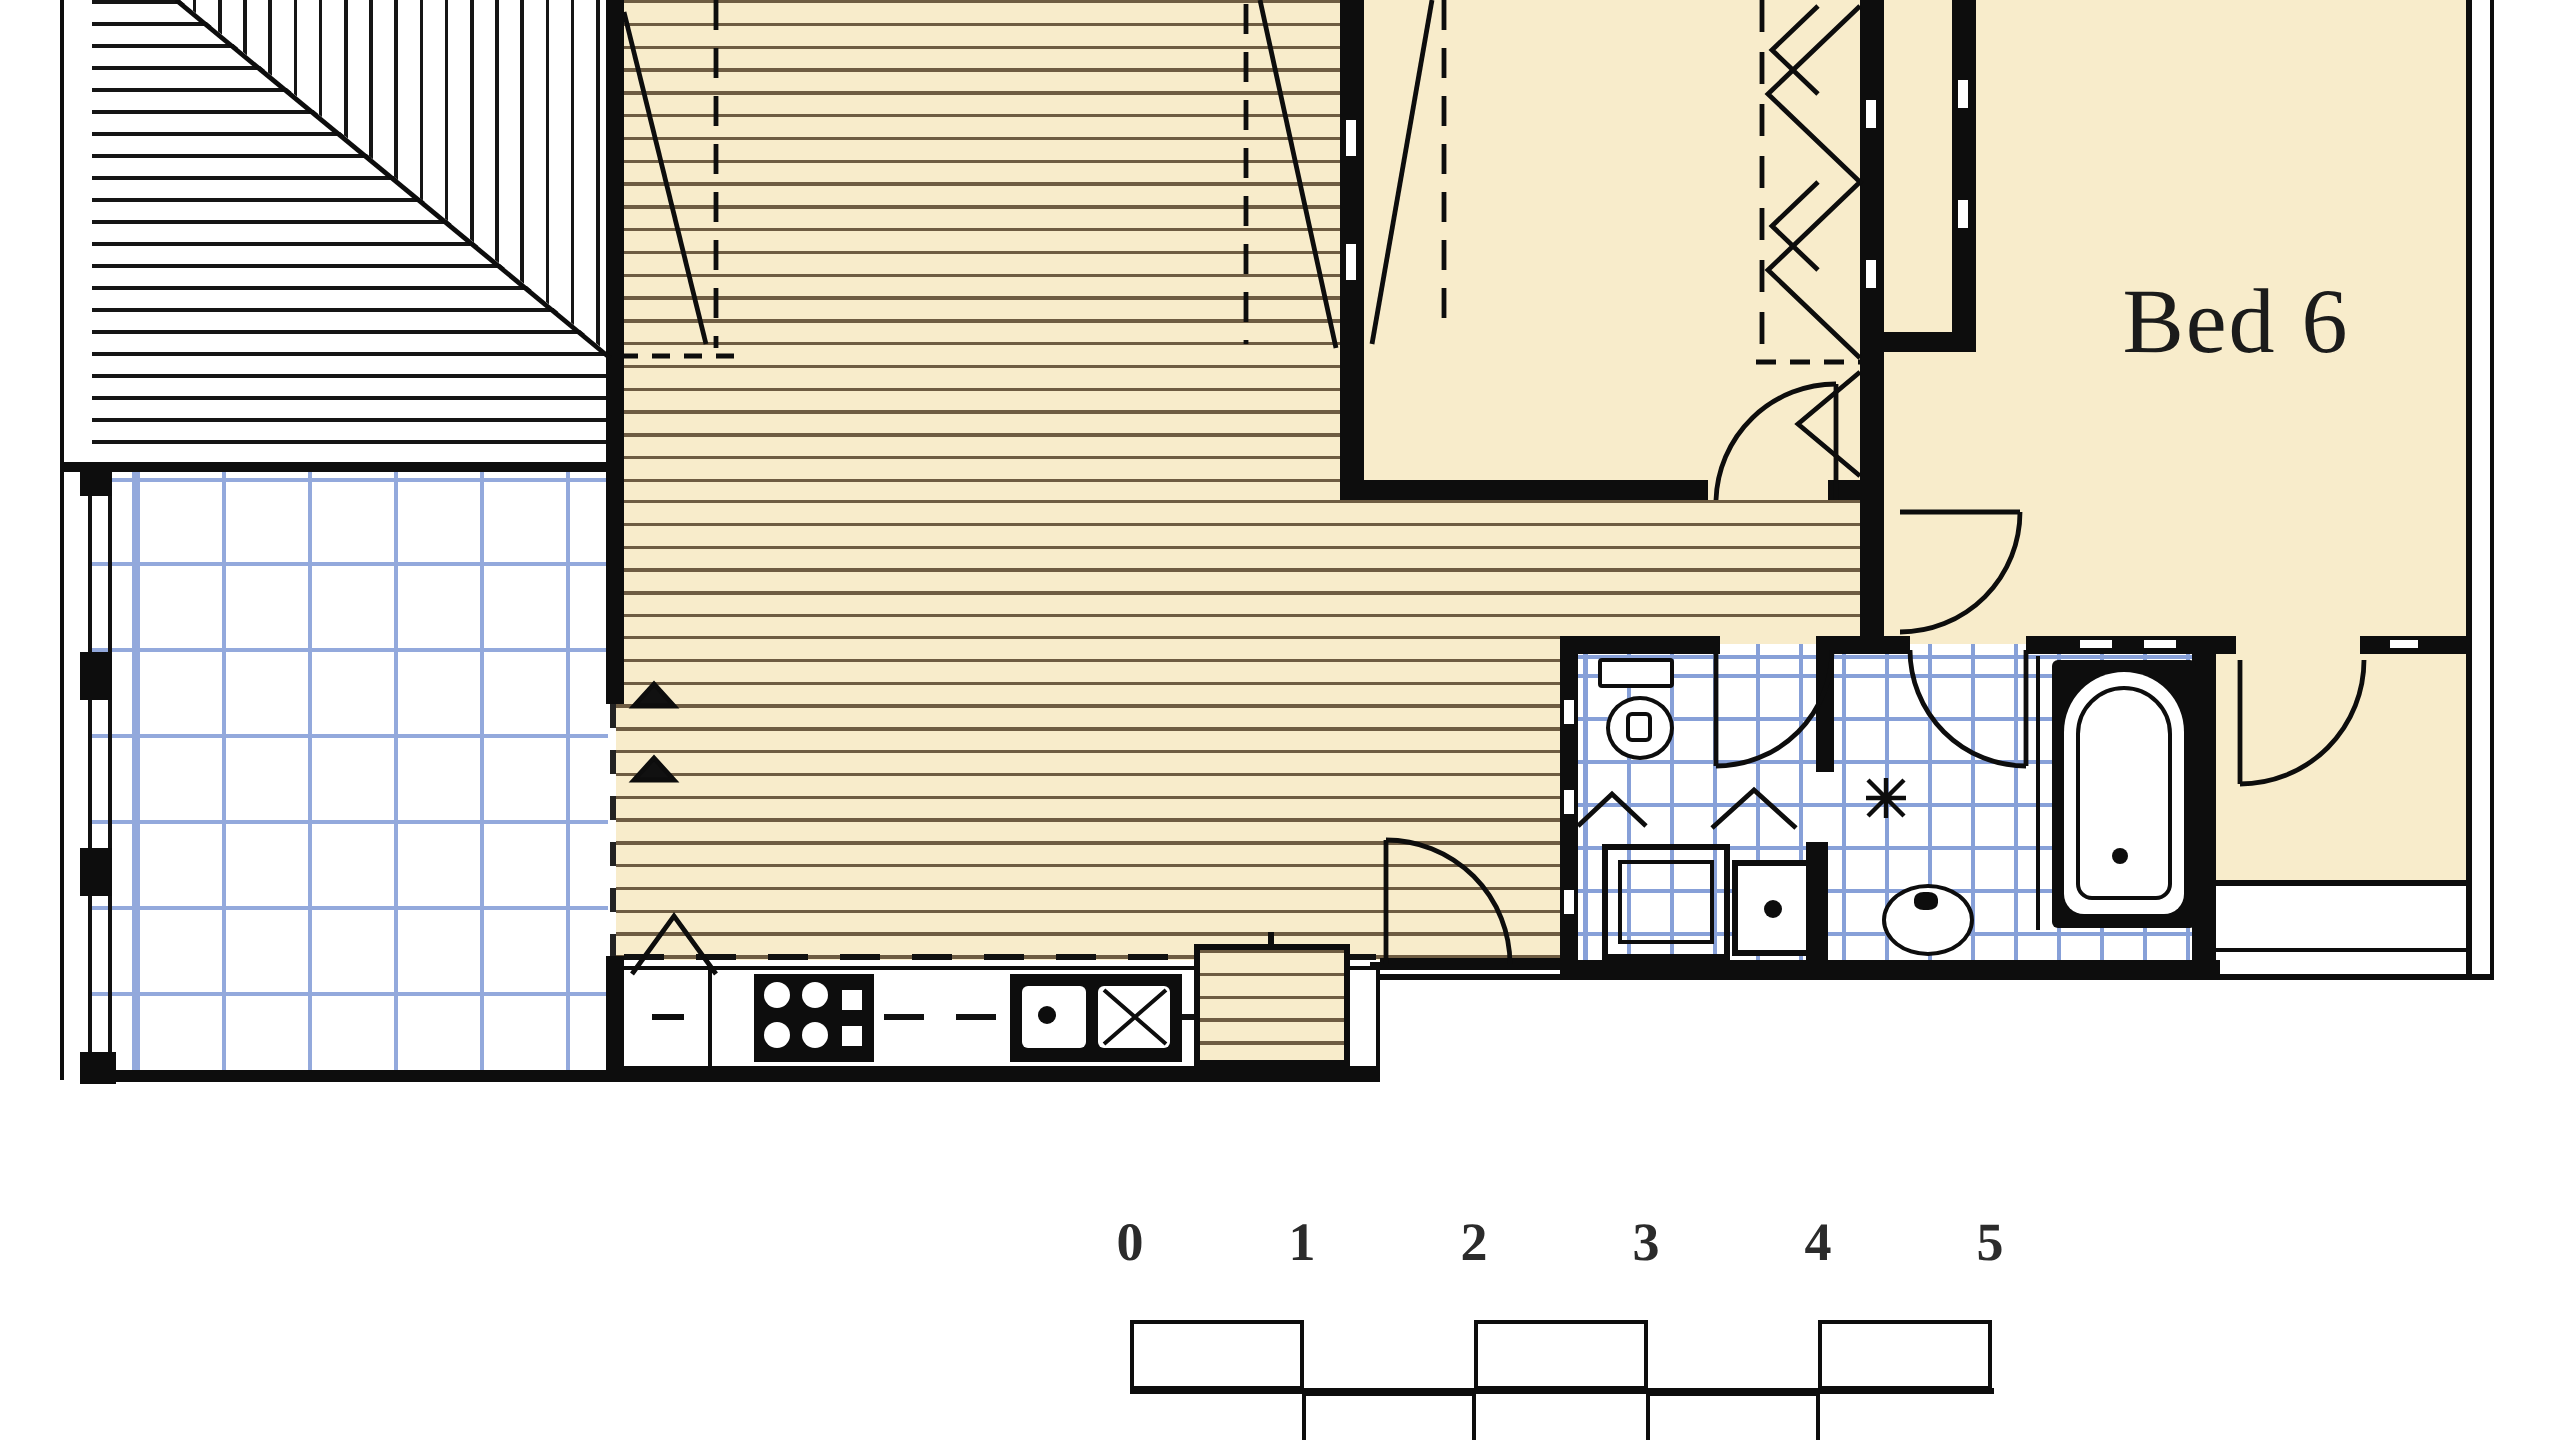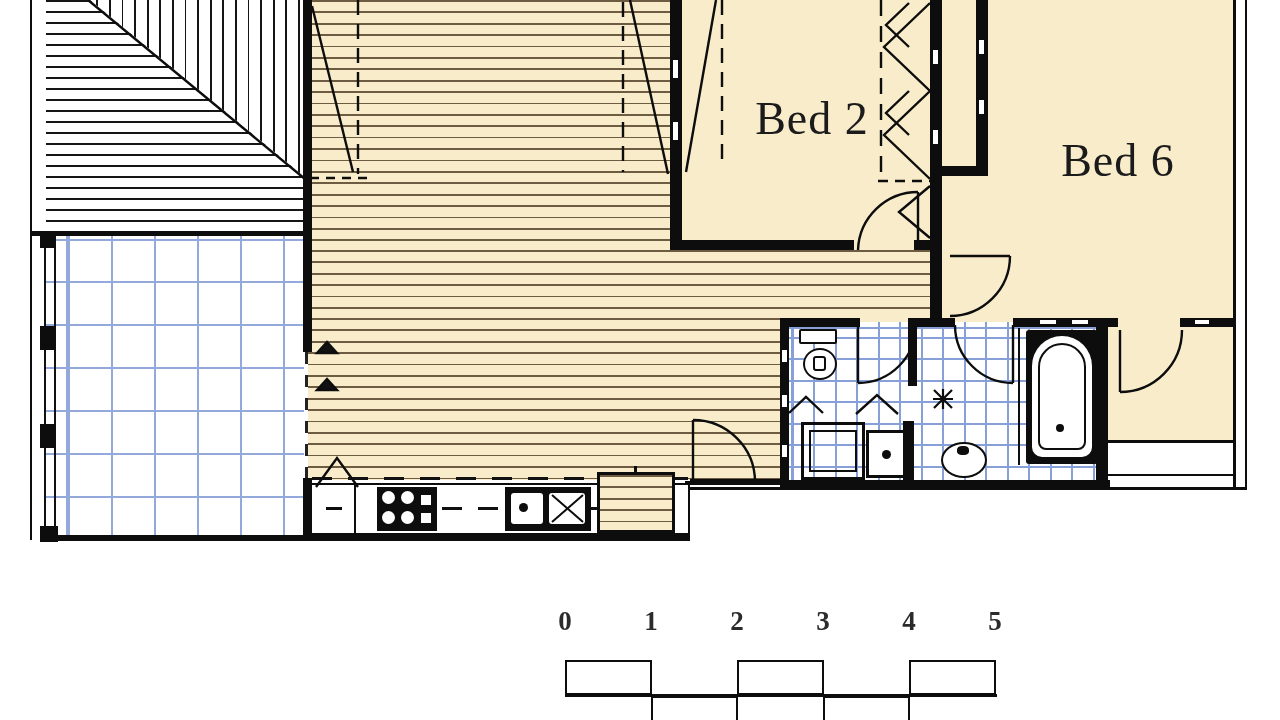--- a/index.html
+++ b/index.html
@@ -177,21 +177,20 @@
       <path d="M552 495 L583 522 M583 495 L552 522" stroke-width="2"></path>
       <path d="M934 390 L952 408 M952 390 L934 408 M943 389 L943 409 M933 399 L953 399" stroke-width="2.2"></path>
       <path d="M789 413 L806 397 L823 413"></path>
       <path d="M856 414 L877 395 L898 414"></path>
       <path d="M316 487 L337 458 L358 487"></path>
       <path d="M317 353 L327 342 L337 353 Z" fill="#111"></path>
       <path d="M317 390 L327 379 L337 390 Z" fill="#111"></path>
     </g>
   </svg>
 
-  <div class="roomlabel" style="left:732px;top:92px;width:160px;">Bed 2</div>
   <div class="roomlabel" style="left:1038px;top:134px;width:160px;">Bed 6</div>
 
   <div>
     <span class="sl" style="left:548px;top:606px;">0</span>
     <span class="sl" style="left:634px;top:606px;">1</span>
     <span class="sl" style="left:720px;top:606px;">2</span>
     <span class="sl" style="left:806px;top:606px;">3</span>
     <span class="sl" style="left:892px;top:606px;">4</span>
     <span class="sl" style="left:978px;top:606px;">5</span>
     <div class="w" style="left:565px;top:694px;width:432px;height:2.5px;"></div>

